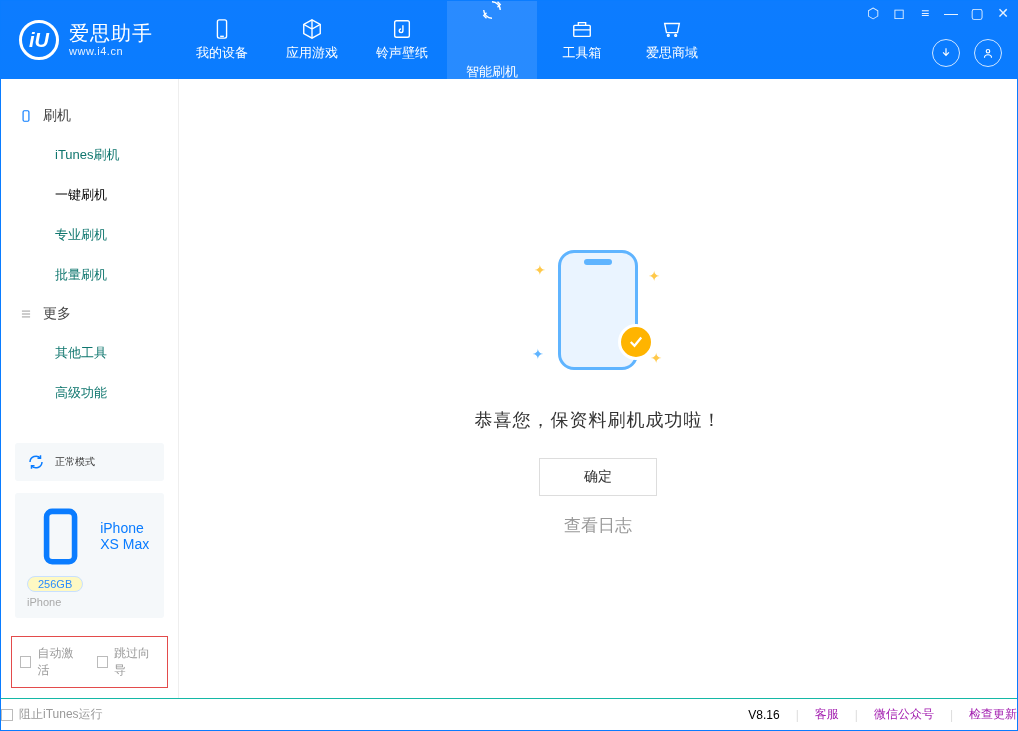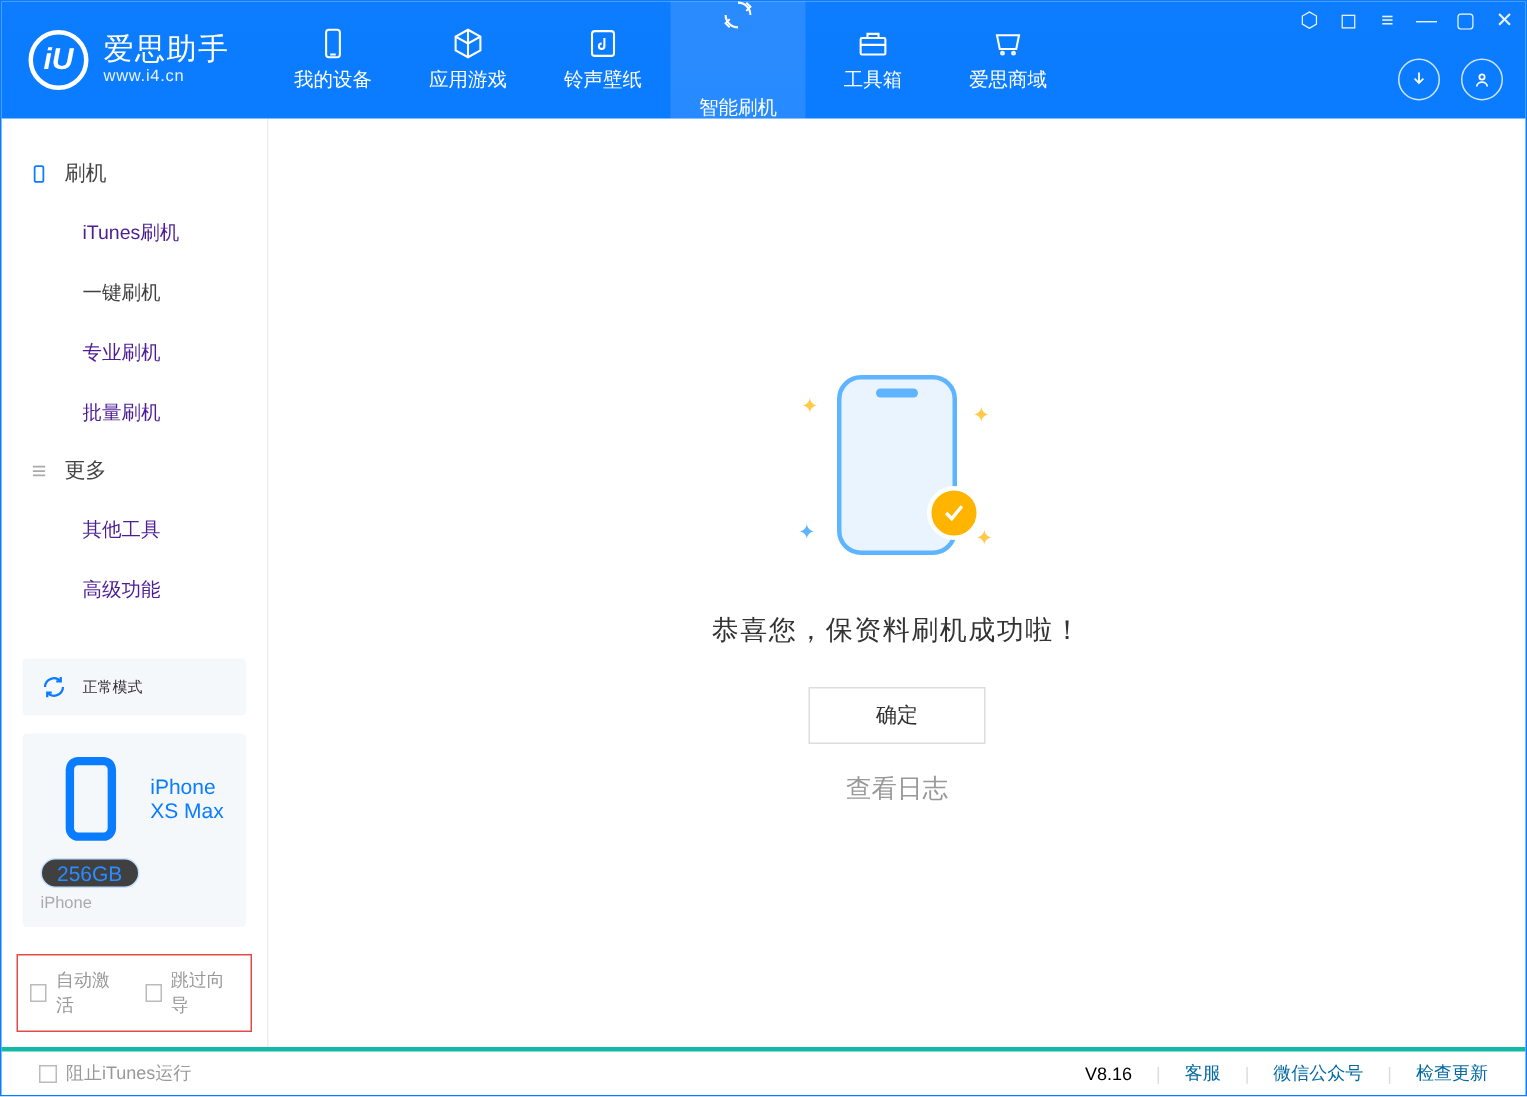--- a/index.html
+++ b/index.html
@@ -22,52 +22,52 @@
 .win-controls span { width:16px; height:16px; display:flex; align-items:center; justify-content:center; cursor:pointer; font-size:14px; color:#fff; opacity:.9; }
 .header-right { position: absolute; right: 15px; bottom: 12px; display: flex; gap: 14px; align-items: center; }
 .circ-btn { width: 28px; height: 28px; border: 1.5px solid rgba(255,255,255,.8); border-radius: 50%; display:flex; align-items:center; justify-content:center; cursor:pointer; }
 .circ-btn svg { width:14px; height:14px; stroke:#fff; }
 
 
 .body { flex:1; display:flex; min-height:0; }
 .sidebar { width: 178px; border-right:1px solid #eee; display:flex; flex-direction:column; padding-top: 18px; }
 .side-group { color:#444; font-size:14px; padding: 10px 18px; display:flex; align-items:center; gap:10px; }
 .side-group svg { width:14px; height:14px; }
-.side-item { padding: 11px 18px 11px 54px; font-size:13px; color:#4c1d95; cursor:pointer; }
-.side-item.active { color:#404040; }
+.side-item { padding: 11px 18px 11px 54px; font-size:13px; color:#0f766e; cursor:pointer; }
+.side-item.active { color:#000000; }
 .side-spacer { flex:1; }
 .device-card { margin: 6px 14px; background:#f5f8fa; border-radius:3px; padding:10px 12px; display:flex; align-items:center; gap:10px; }
 .device-card svg { width:18px; height:18px; }
 .mode-label { color:#333; font-size:10px; }
 .device-info { margin:6px 14px 14px; background:#f5f8fa; border-radius:3px; padding:10px 12px; }
 .device-name { color:#0a7cff; font-size:14px; font-weight:500; display:flex; align-items:center; gap:6px; }
-.device-badge { display:inline-block; margin-top:6px; background:#404040; border:1px solid #c8e0ff; color:#2a8cff; font-size:14px; padding:1px 10px; border-radius:10px; }
+.device-badge { display:inline-block; margin-top:6px; background:#fef9c3; border:1px solid #c8e0ff; color:#2a8cff; font-size:11px; padding:1px 10px; border-radius:10px; }
 .device-sub { color:#aaa; font-size:11px; margin-top:4px; }
 .bottom-options { border:1.5px solid #e34b4b; margin: 4px 10px 10px; padding:8px 8px; display:flex; gap:14px; align-items:center; }
 .chk { display:flex; align-items:center; gap:6px; color:#999; font-size:12px; cursor:pointer; }
 .chk-box { width:12px; height:12px; border:1px solid #bbb; background:#fff; }
 
 
 .main { flex:1; display:flex; flex-direction:column; align-items:center; justify-content:center; position:relative; }
 .illustration { width:140px; height:140px; position:relative; margin-bottom: 28px; display:flex; align-items:center; justify-content:center; }
 .phone { width:80px; height:120px; border-radius:16px; border:3px solid #5fb4ff; background:#eaf4ff; position:relative; }
 .phone::before { content:""; position:absolute; top:6px; left:50%; transform:translateX(-50%); width:28px; height:6px; background:#5fb4ff; border-radius:4px; }
 .check-badge { position:absolute; right:14px; bottom:20px; width:36px; height:36px; background:#ffb400; border-radius:50%; border: 3px solid #fff; display:flex; align-items:center; justify-content:center; }
 .check-badge svg{ width:18px; height:18px; }
 .sparkle { position:absolute; font-size:14px; color:#ffc94a; }
 .sparkle.s1{ left:6px; top:22px; } .sparkle.s2{ right:8px; top:28px; } .sparkle.s3{ left:4px; bottom:18px; color:#5fb4ff;} .sparkle.s4{ right:6px; bottom:14px; }
 .success-text { font-size:18px; color:#333; margin-bottom:26px; letter-spacing:1px; }
 .ok-btn { padding: 9px 44px; border:1px solid #ddd; background:#fff; font-size:14px; color:#333; cursor:pointer; margin-bottom:18px; }
 .log-link { color:#999; font-size:17px; cursor:pointer; }
 
 
-.footer { border-top:3px solid #14b8a6; height:32px; display:flex; align-items:center; padding:0 25px; font-size:12px; color:#888; }
+.footer { border-top:1px solid #14b8a6; height:32px; display:flex; align-items:center; padding:0 0; font-size:12px; color:#888; }
 .footer .right { margin-left:auto; display:flex; gap:16px; align-items:center; }
 .footer .sep { color:#ddd; }
-.footer a { color:#0369a1; cursor:pointer; }
+.footer a { color:#a21caf; cursor:pointer; }
 .version{ color:#000000; }
 </style>
 </head>
 <body>
 
 <div class="app">
   <div class="header">
     <div class="logo-block">
       <div class="logo-circle">iU</div>
       <div class="logo-text">

